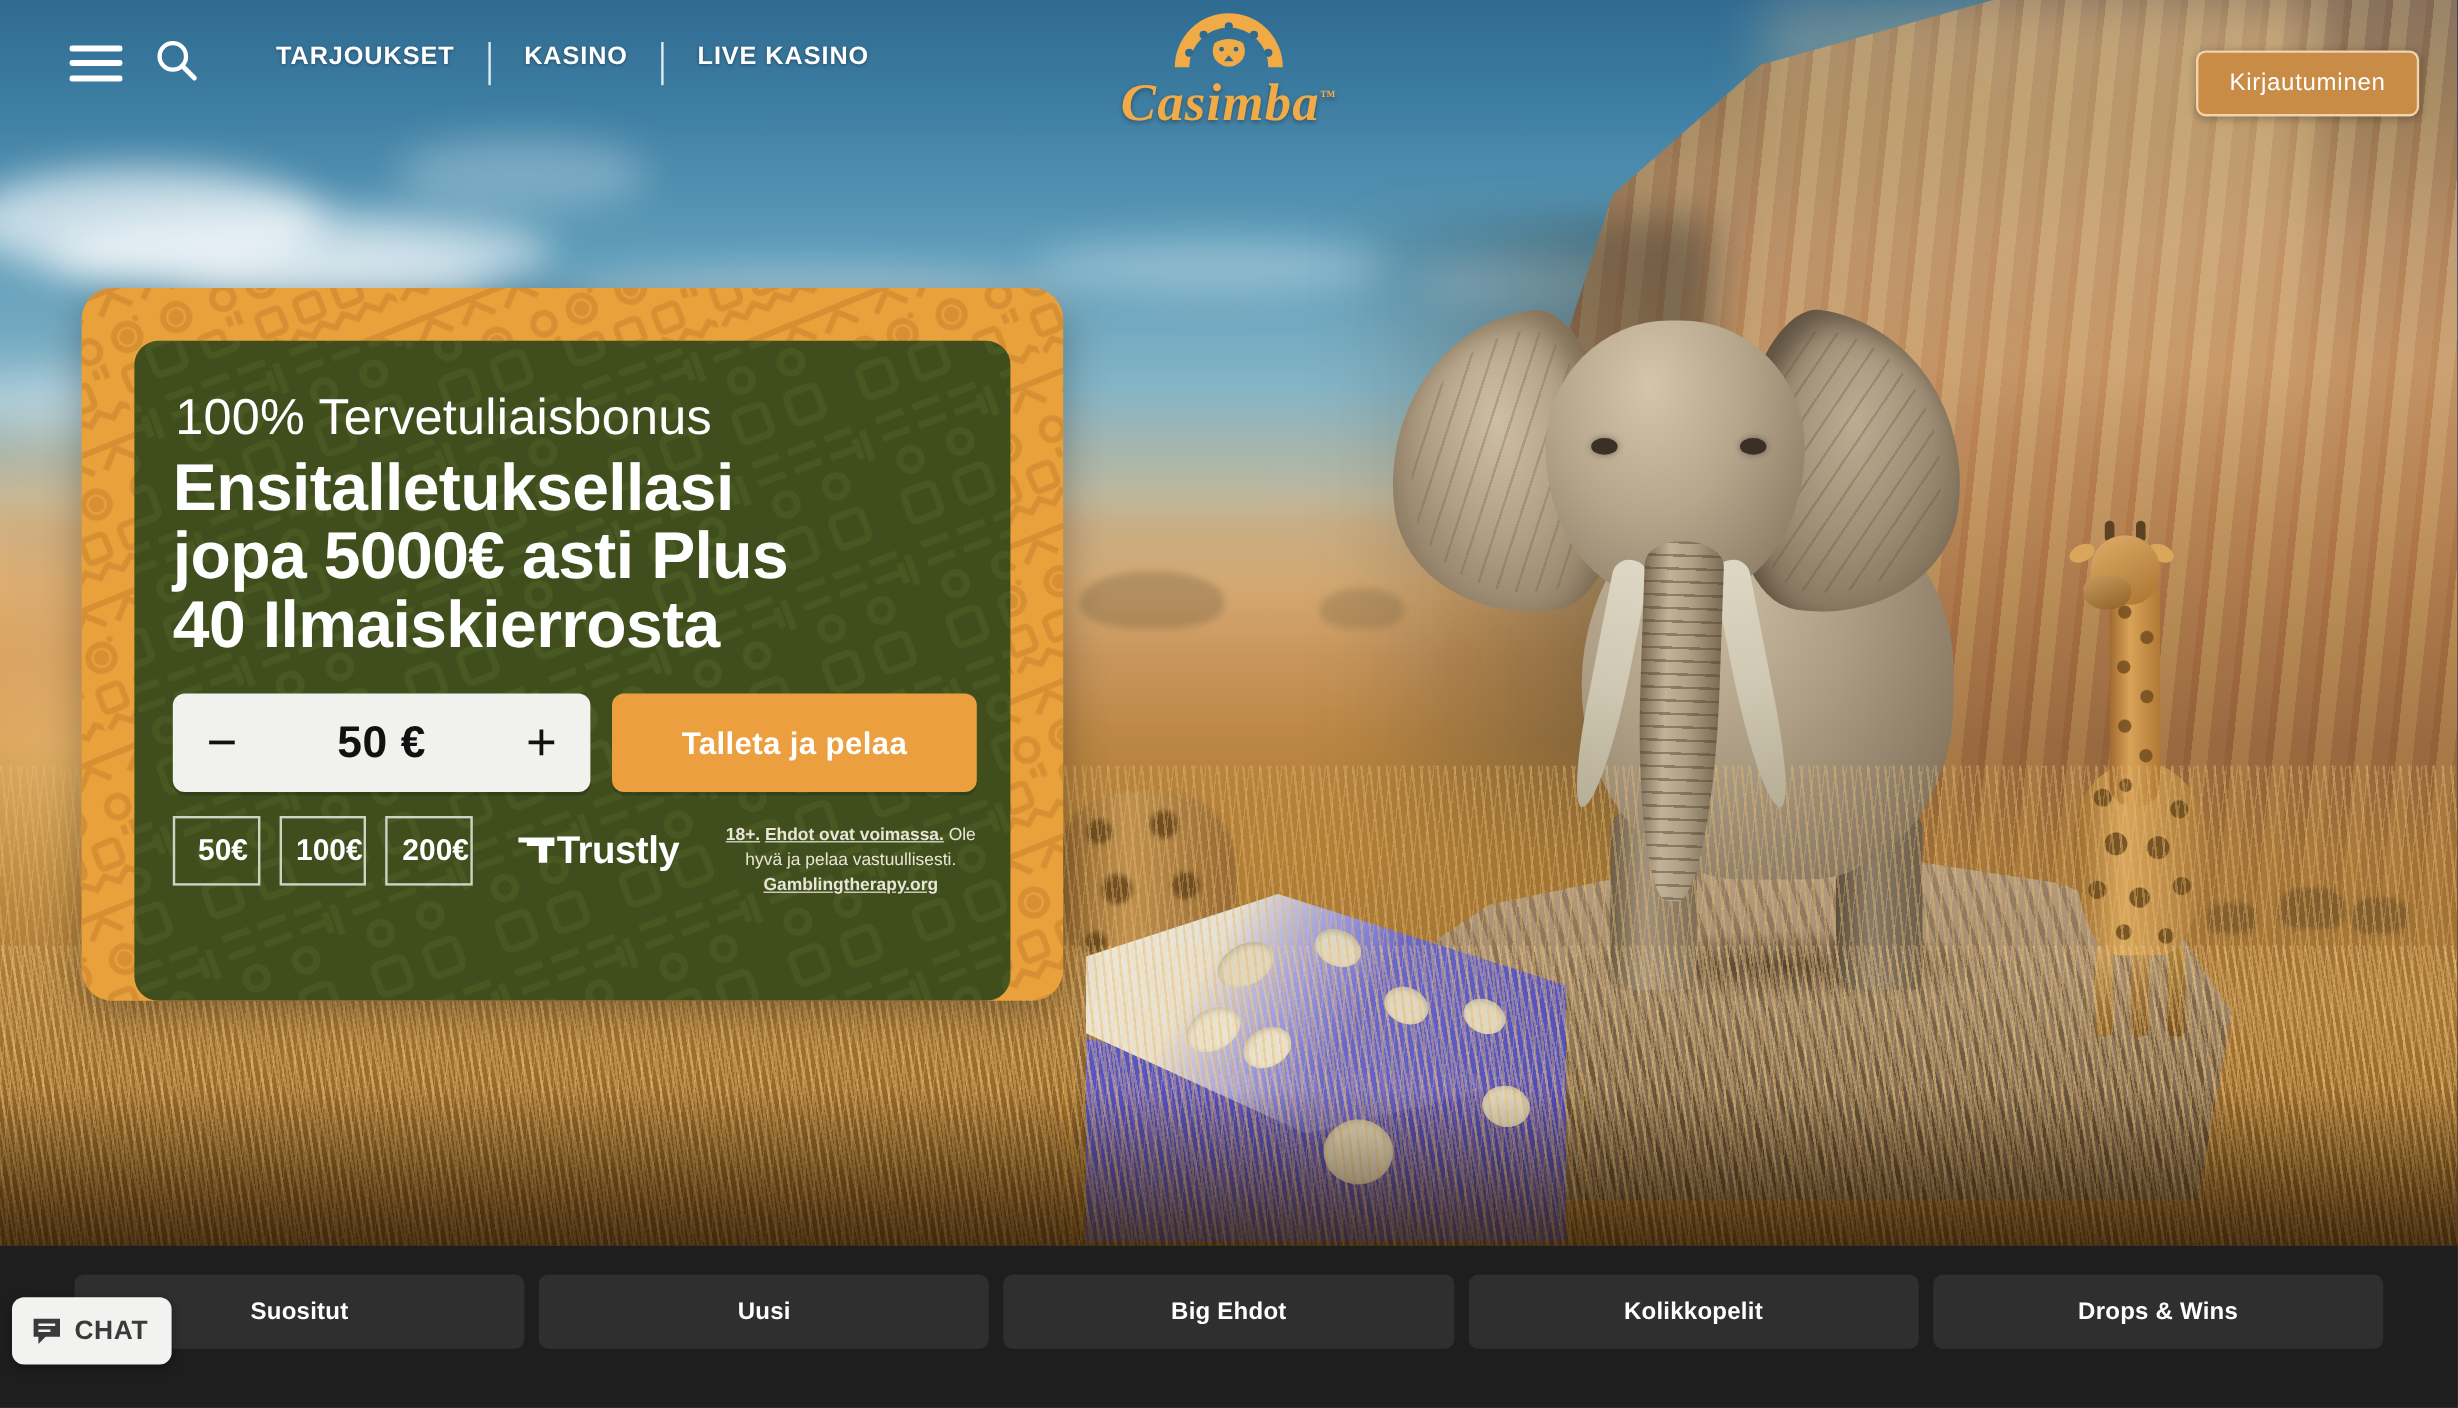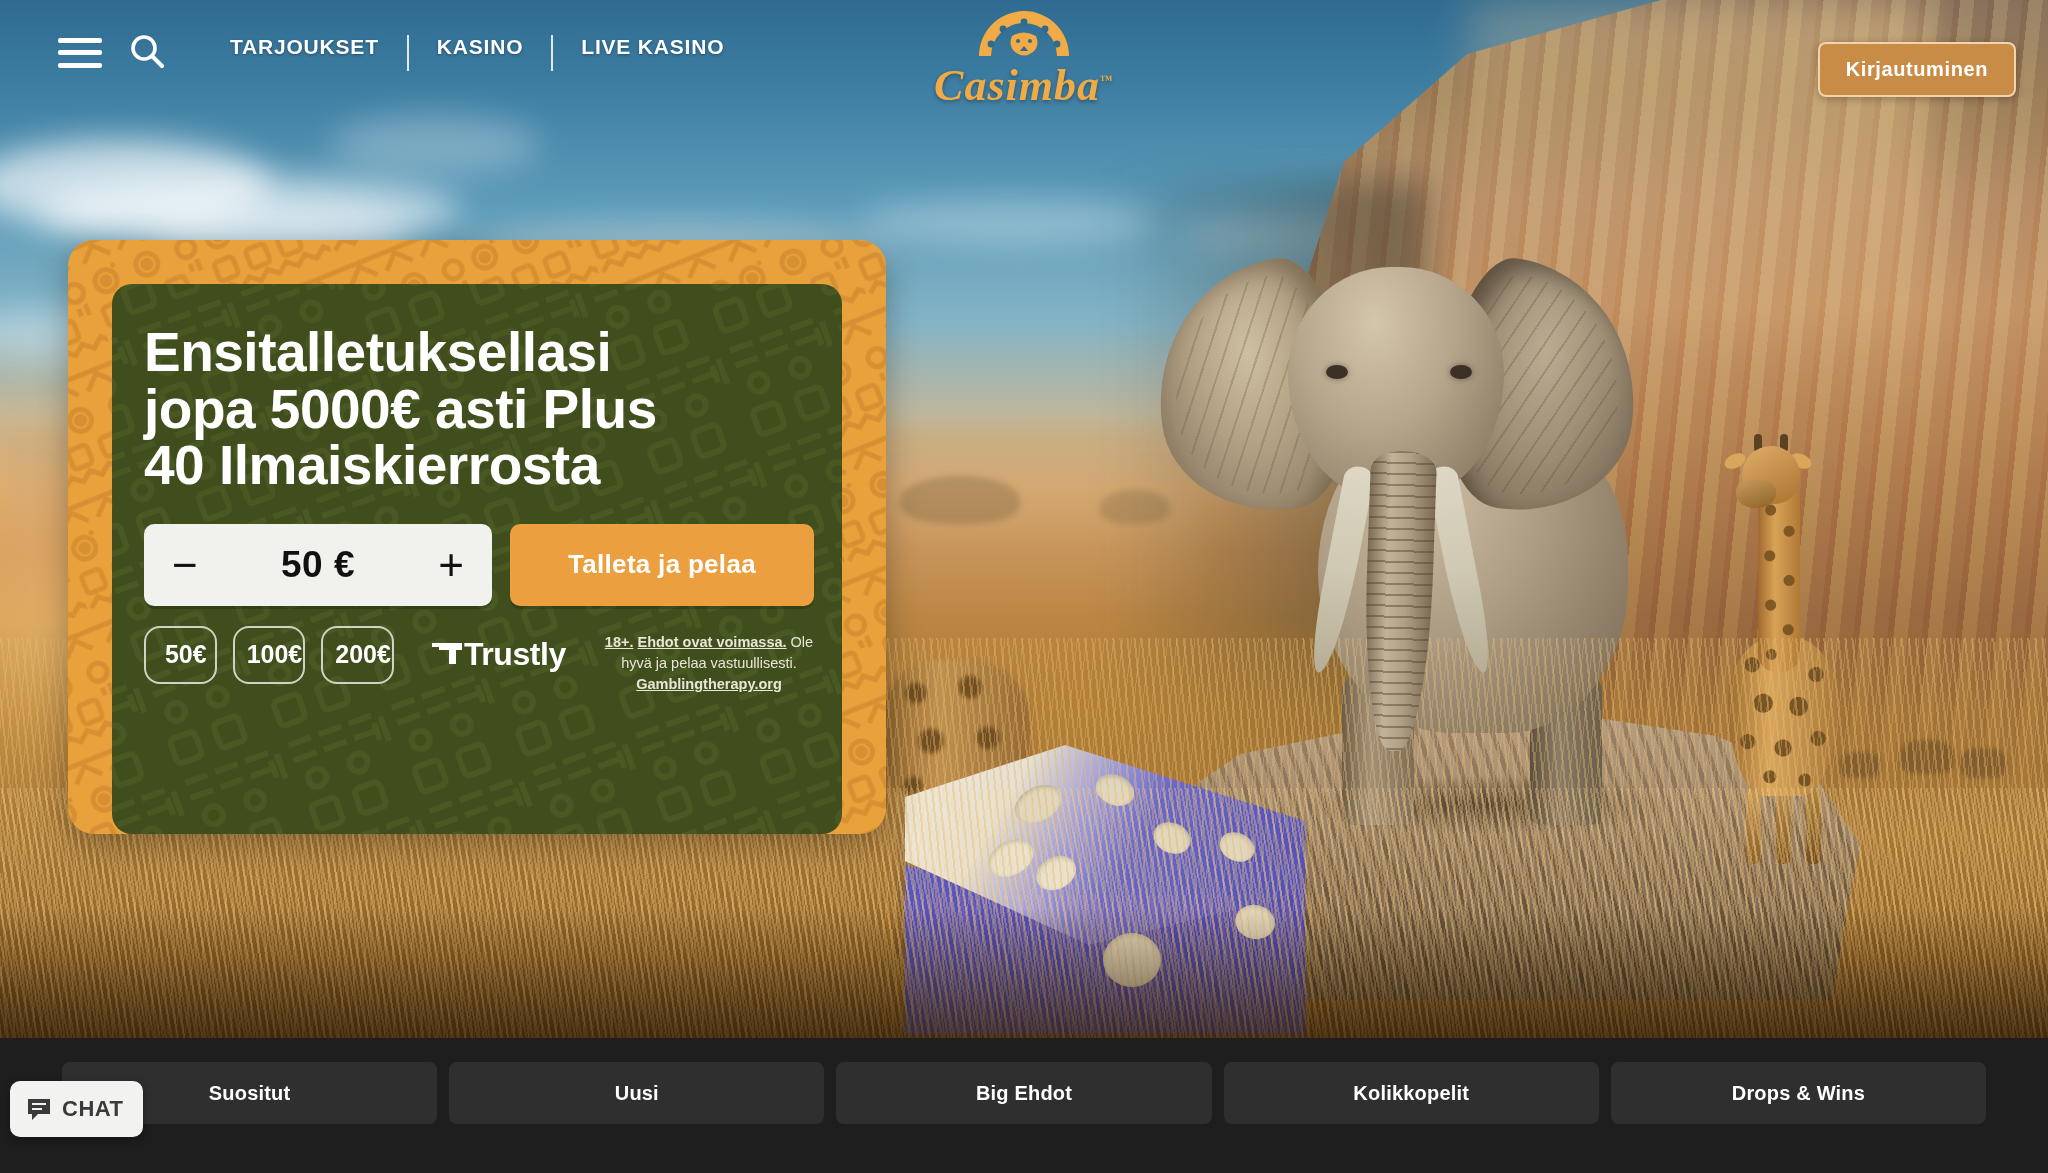--- a/index.html
+++ b/index.html
@@ -314,21 +314,21 @@
 
   .logo-wrap { position:absolute; left:50%; top:8px; transform:translateX(-50%);
     width:230px; text-align:center; }
   .logo-word { color:#f0ab46; font-size:44px; font-style:italic; font-weight:bold;
     font-family:"Liberation Serif", serif; letter-spacing:1px; line-height:1;
     text-shadow:0 2px 4px rgba(0,0,0,.35); position:relative; }
   .logo-tm { font-size:13px; font-style:normal; vertical-align:super; }
 
   .login-btn {
     position:absolute; right:32px; top:42px;
-    background:#c98c46; color:#fff; font-size:20px; font-weight:bold;
+    background:#c98c46; color:#fff; font-size:20px; font-weight:normal;
     padding:14px 26px; border:2px solid rgba(255,235,205,.75); border-radius:8px;
     cursor:pointer; letter-spacing:.6px; box-shadow:0 2px 8px rgba(0,0,0,.28);
   }
 
   
   .promo-outer {
     position:absolute; left:68px; top:240px; width:818px; height:594px;
     border-radius:26px; z-index:30; overflow:hidden;
     background:#e9a13c;
     box-shadow:0 10px 34px rgba(0,0,0,.30);
@@ -363,21 +363,21 @@
     user-select:none; font-weight:300; }
   .step-val { font-size:37px; font-weight:bold; color:#111; letter-spacing:.5px; }
   .cta-btn {
     flex:1; height:82px; background:#eb9f3e; color:#fff; border:none; border-radius:10px;
     font-size:26px; font-weight:bold; cursor:pointer; letter-spacing:.3px;
     box-shadow:0 3px 0 rgba(0,0,0,.16);
   }
 
   .chips-row { display:flex; align-items:flex-start; gap:16px; margin:20px 0 0 4px; }
   .chip {
-    width:92px; height:58px; border:2px solid #cfd3c4; border-radius:16px;
+    width:92px; height:58px; border:2px solid #cfd3c4; border-radius:0;
     display:flex; align-items:center; justify-content:center;
     color:#fff; font-size:25px; font-weight:bold; cursor:pointer; background:transparent;padding-left:11px;
   }
   .trustly { display:flex; align-items:center; margin-left:20px; margin-top:10px; }
   .trustly-name { color:#fff; font-size:32px; font-weight:bold; letter-spacing:-.4px; }
   .terms {
     margin-left:22px; margin-top:6px; color:#e9e6d8; font-size:14.5px; line-height:1.45;
     text-align:center; max-width:210px;
   }
   .terms a { color:#e9e6d8; text-decoration:underline; cursor:pointer;font-weight:bold; }
@@ -585,20 +585,21 @@
               <circle cx="24" cy="94" r="9"></circle>
               <circle cx="68" cy="94" r="9"></circle>
               <path d="M96 62 l0 18 M104 58 l0 26"></path>
             </g>
           </pattern>
         </defs>
         <rect width="730" height="550" fill="url(#tribal2)"></rect>
       </svg>
 
       <div class="promo-content">
+        <div class="promo-kicker">100% Tervetuliaisbonus</div>
         <div class="promo-title">
           <div>Ensitalletuksellasi</div>
           <div>jopa 5000€ asti Plus</div>
           <div>40 Ilmaiskierrosta</div>
         </div>
 
         <div class="deposit-row">
           <div class="stepper">
             <div class="step-btn">−</div>
             <div class="step-val" placeholder="50 €">50 €</div>

